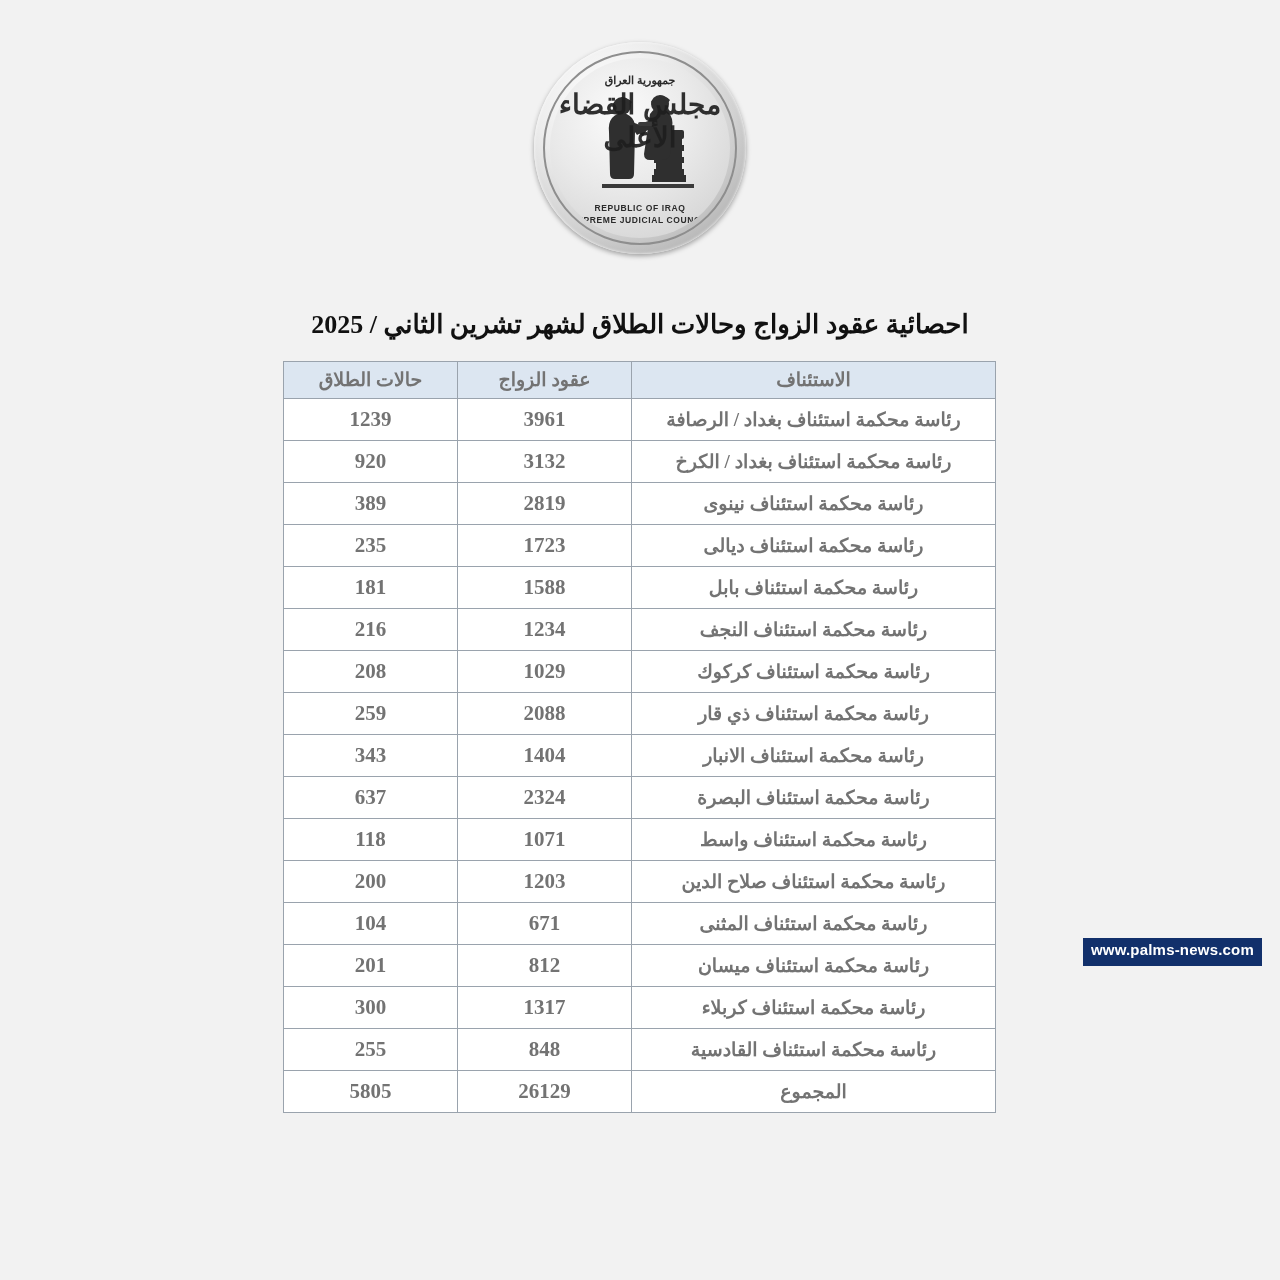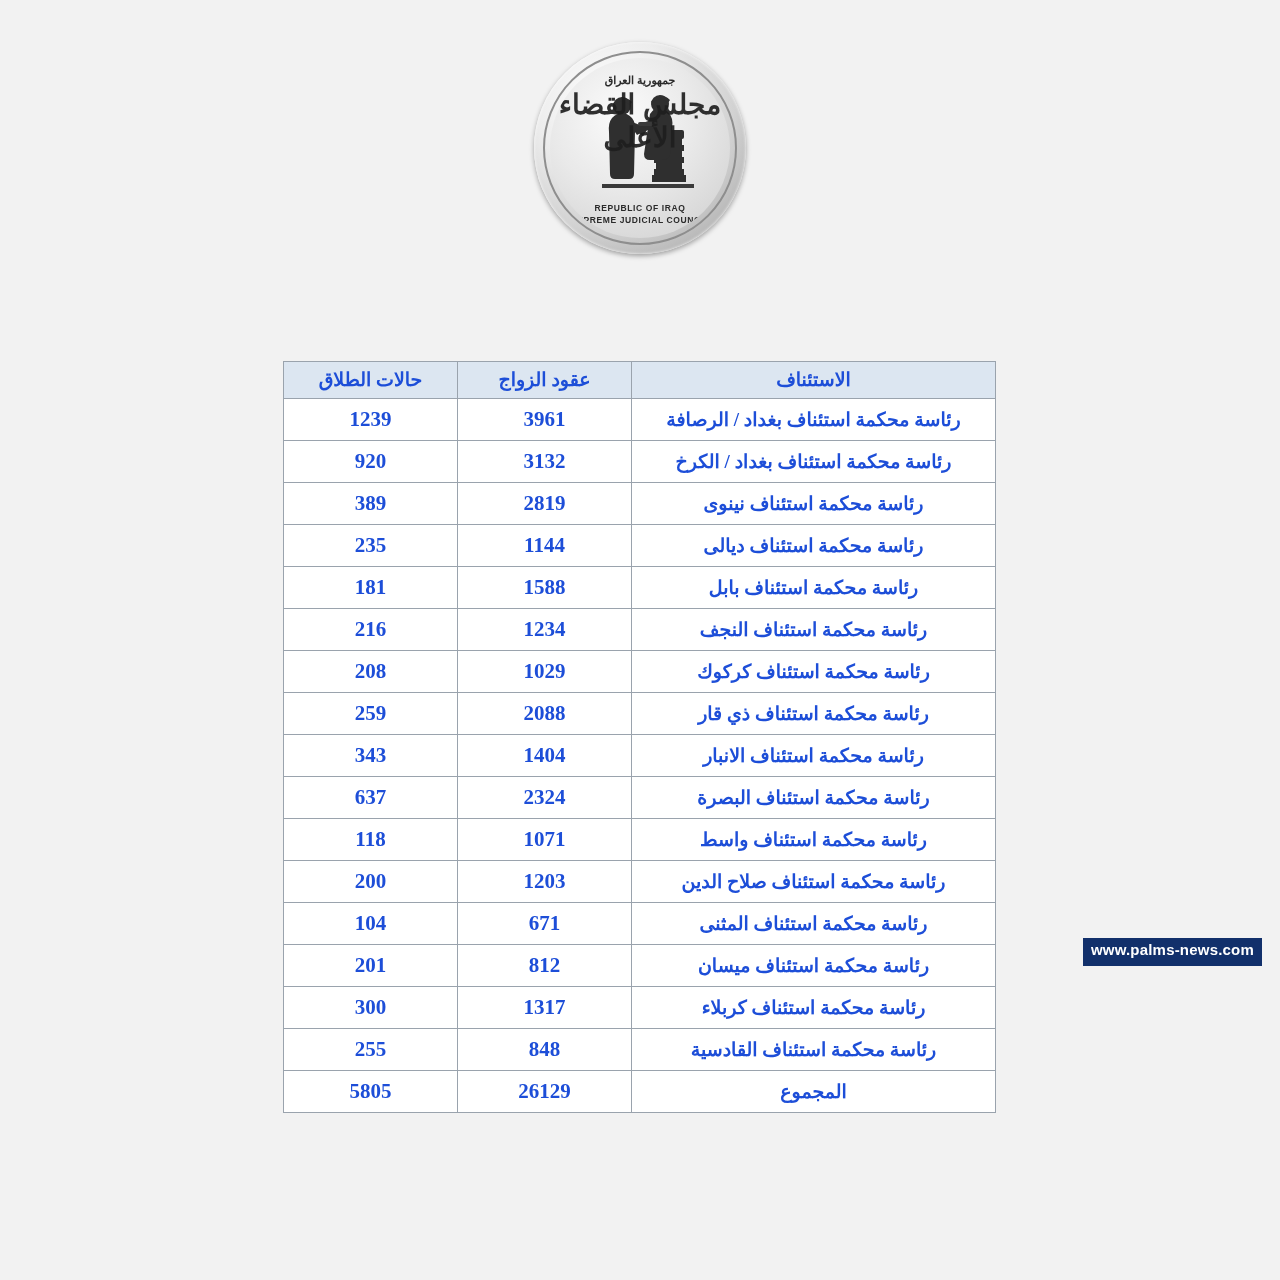--- a/index.html
+++ b/index.html
@@ -118,21 +118,21 @@
   }
   table.stats col.c-name { width: 364px; }
   table.stats col.c-marriage { width: 174px; }
   table.stats col.c-divorce { width: 174px; }
 
   table.stats th, table.stats td {
     border: 1px solid #9aa3ad;
     height: 41px;
     padding: 0 8px;
     font-size: 19px;
-    color: #1d4ed8;
+    color: #737373;
     text-align: center;
     font-family: "Liberation Serif", serif;
     line-height: 1.15;
   }
   table.stats thead th {
     background: #dce6f1;
     font-weight: bold;
     font-size: 19px;
     height: 36px;
   }
@@ -213,20 +213,21 @@
         <div class="emblem-mid">مجلس القضاء الأعلى</div>
         <div class="emblem-text-bottom">
           <div>REPUBLIC OF IRAQ</div>
           <div>SUPREME JUDICIAL COUNCIL</div>
         </div>
 
       </div>
     </div>
   </div>
 
+  <div class="doc-title">احصائية عقود الزواج وحالات الطلاق لشهر تشرين الثاني / 2025</div>
 
   <div class="table-wrap">
     <table class="stats">
       <colgroup>
         <col class="c-name">
         <col class="c-marriage">
         <col class="c-divorce">
       </colgroup>
       <thead>
         <tr>
@@ -246,21 +247,21 @@
             <td class="num">3132</td>
             <td class="num">920</td>
           </tr>
           <tr>
             <td class="name">رئاسة محكمة استئناف نينوى</td>
             <td class="num">2819</td>
             <td class="num">389</td>
           </tr>
           <tr>
             <td class="name">رئاسة محكمة استئناف ديالى</td>
-            <td class="num">1144</td>
+            <td class="num">1723</td>
             <td class="num">235</td>
           </tr>
           <tr>
             <td class="name">رئاسة محكمة استئناف بابل</td>
             <td class="num">1588</td>
             <td class="num">181</td>
           </tr>
           <tr>
             <td class="name">رئاسة محكمة استئناف النجف</td>
             <td class="num">1234</td>

